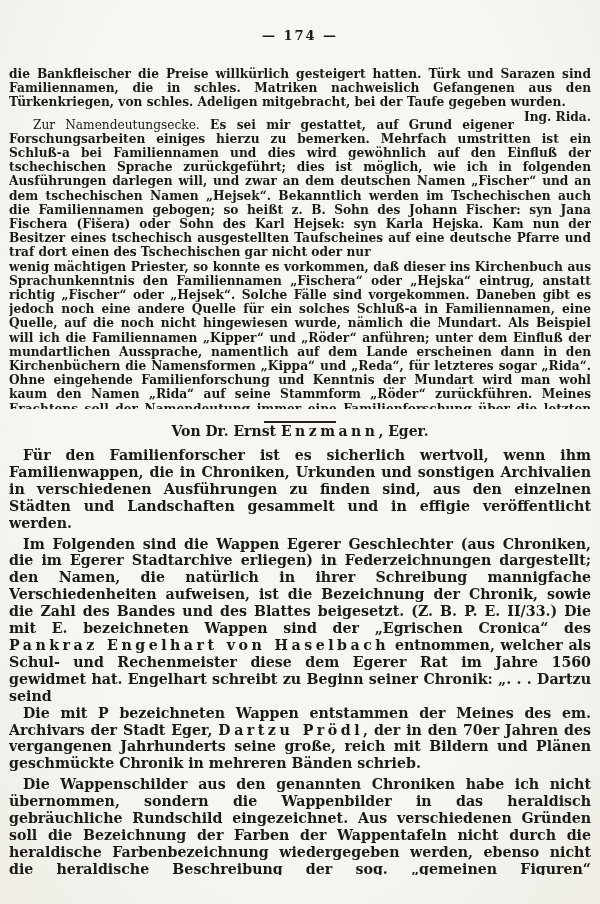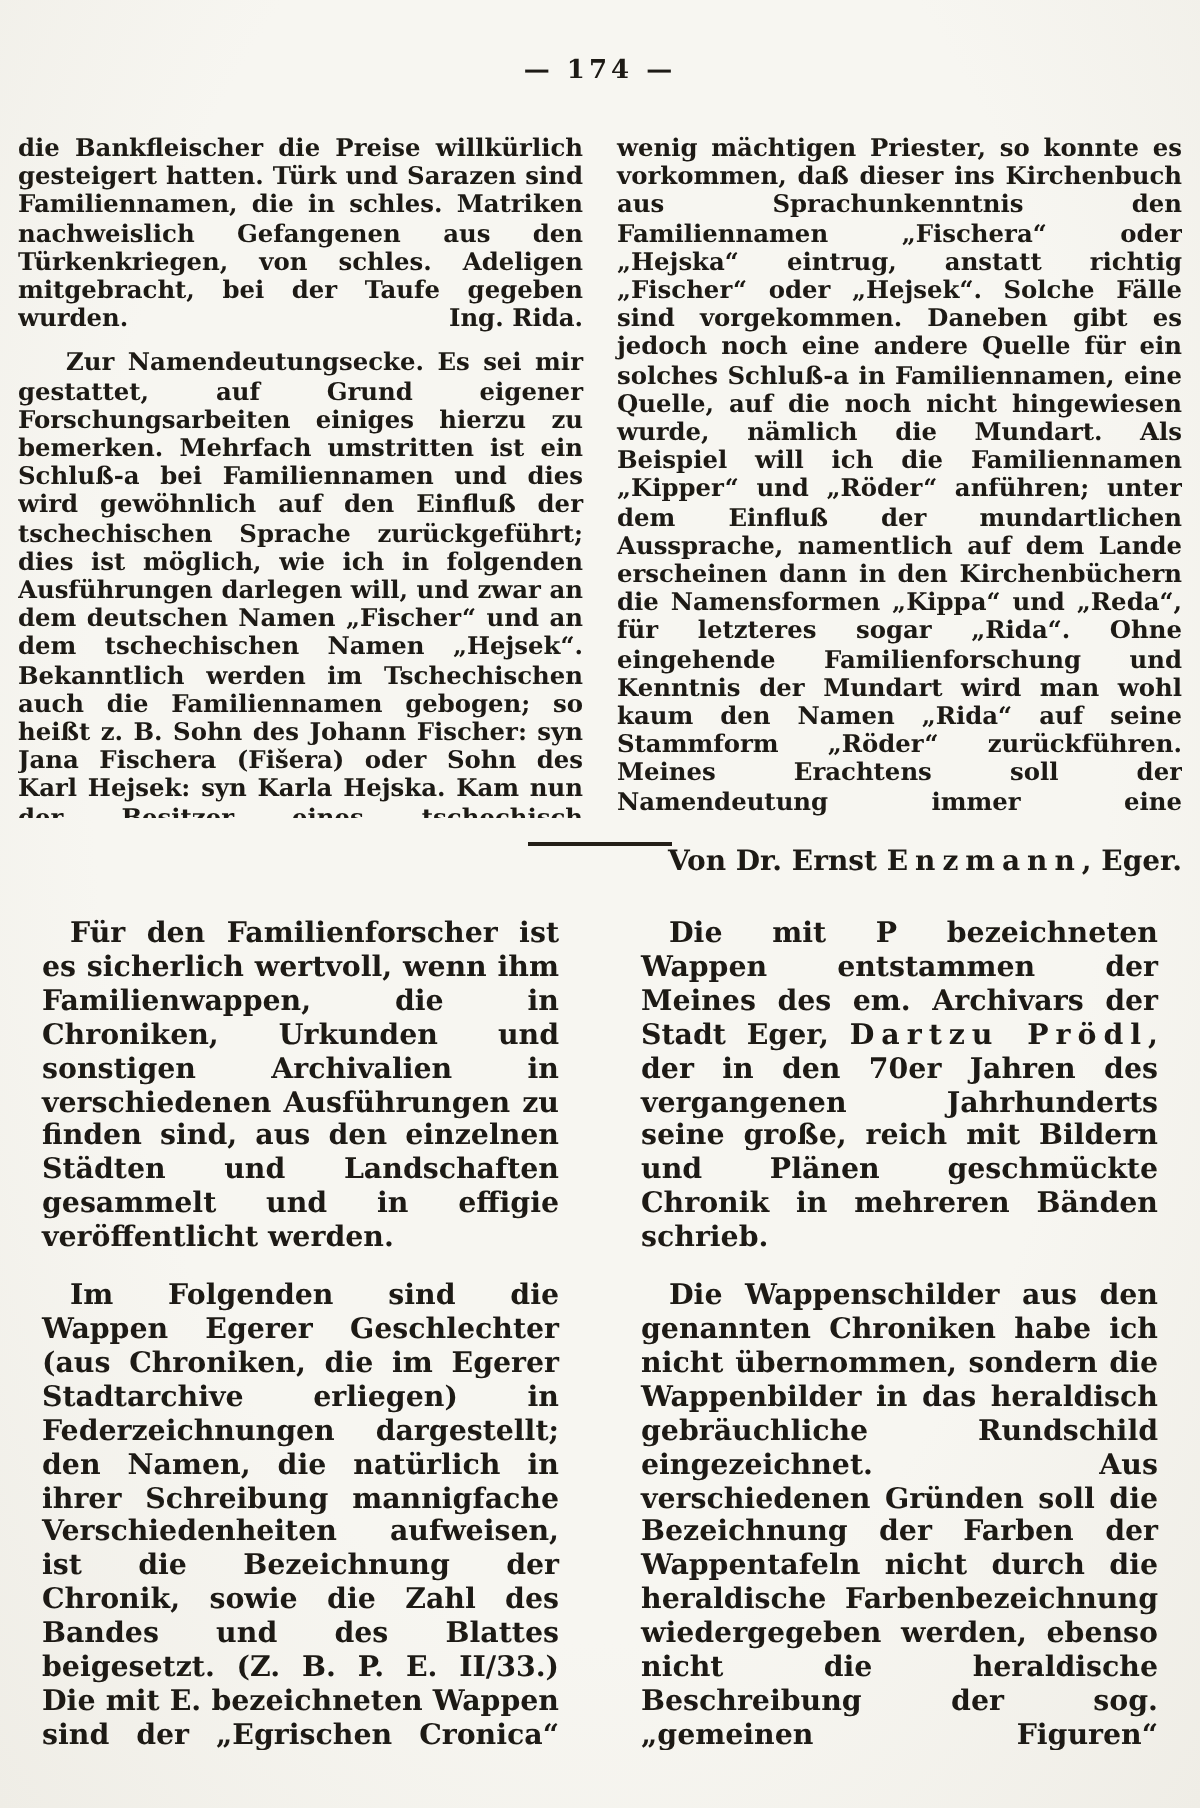--- a/index.html
+++ b/index.html
@@ -20,69 +20,69 @@
   }
   .page-header {
     padding-top: 28px;
     text-align: center;
     font-size: 13px;
     font-weight: bold;
     letter-spacing: 2px;
   }
   .columns {
     display: flex;
-    gap: 17px;
+    flex-direction: column;
   }
   .col { flex: 1 1 0; min-width: 0; }
   .fraktur {
     font-weight: bold;
     text-align: justify;
     hyphens: auto;
     -webkit-hyphens: auto;
   }
   .top-section {
     margin-top: 24px;
     font-size: 12.2px;
     line-height: 14.2px;
     height: 342px;
     overflow: hidden;
   }
   .top-section p { margin: 0; }
   .top-section p + p { margin-top: 8px; }
   .indent-lg { text-indent: 24px; }
   .indent-sm { text-indent: 14px; }
   .sig { float: right; padding-left: 10px; }
-  .lead-heading { font-weight: bold; }
+  .lead-heading { font-weight: normal; }
   .divider {
     width: 72px;
     height: 0;
     border-top: 2.5px solid #241f18;
     margin: 12px auto 0 auto;
   }
   .title {
     margin: 16px 0 2px 0;
     text-align: center;
     font-size: 21px;
     font-weight: bold;
     letter-spacing: 0.5px;
   }
   .byline {
-    text-align: right;
+    text-align: center;
     font-size: 14px;
     font-weight: bold;
   }
   .spaced { letter-spacing: 3.5px; }
   .article-section {
     margin-top: 8px;
     font-size: 14.2px;
     line-height: 16.9px;
     height: 428px;
     overflow: hidden;
   }
-  .article-section p { margin: 12px; }
+  .article-section p { margin: 0; }
   .article-section p + p { margin-top: 4px; }
 </style>
 </head>
 <body>
 
 <div class="page">
 
   <div class="page-header">— 174 —</div>
 
   <section class="columns top-section fraktur">

